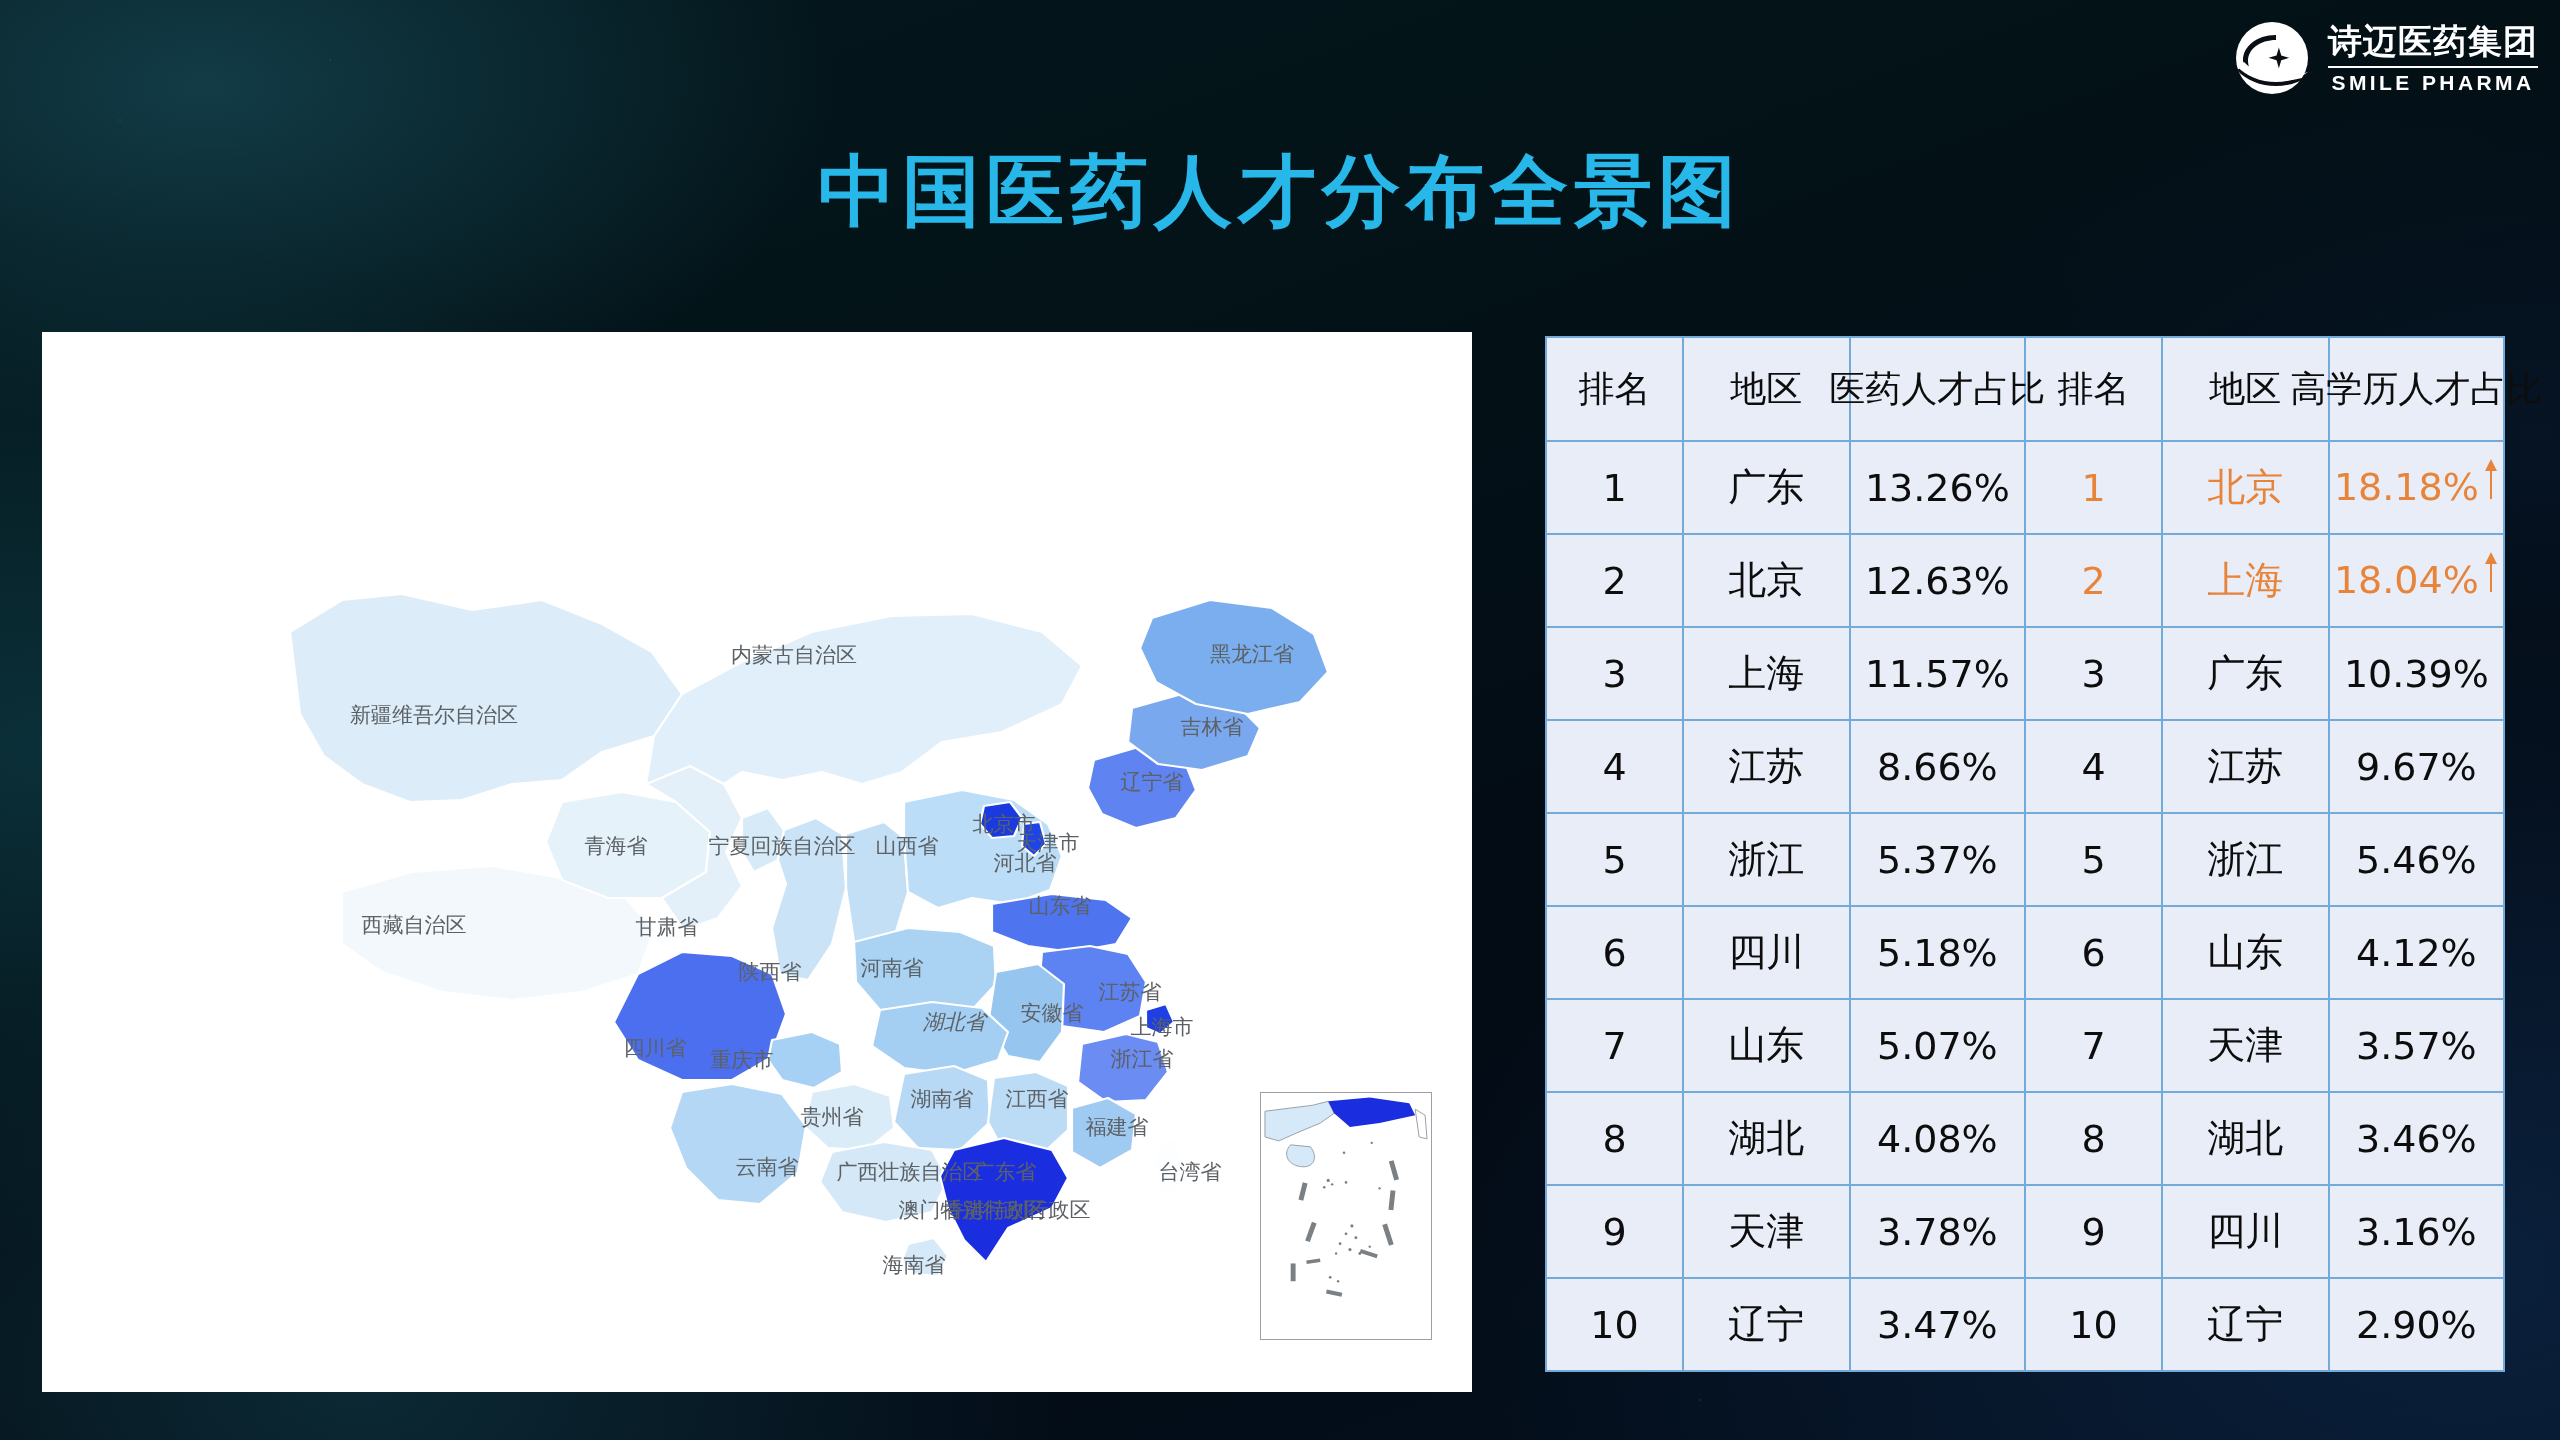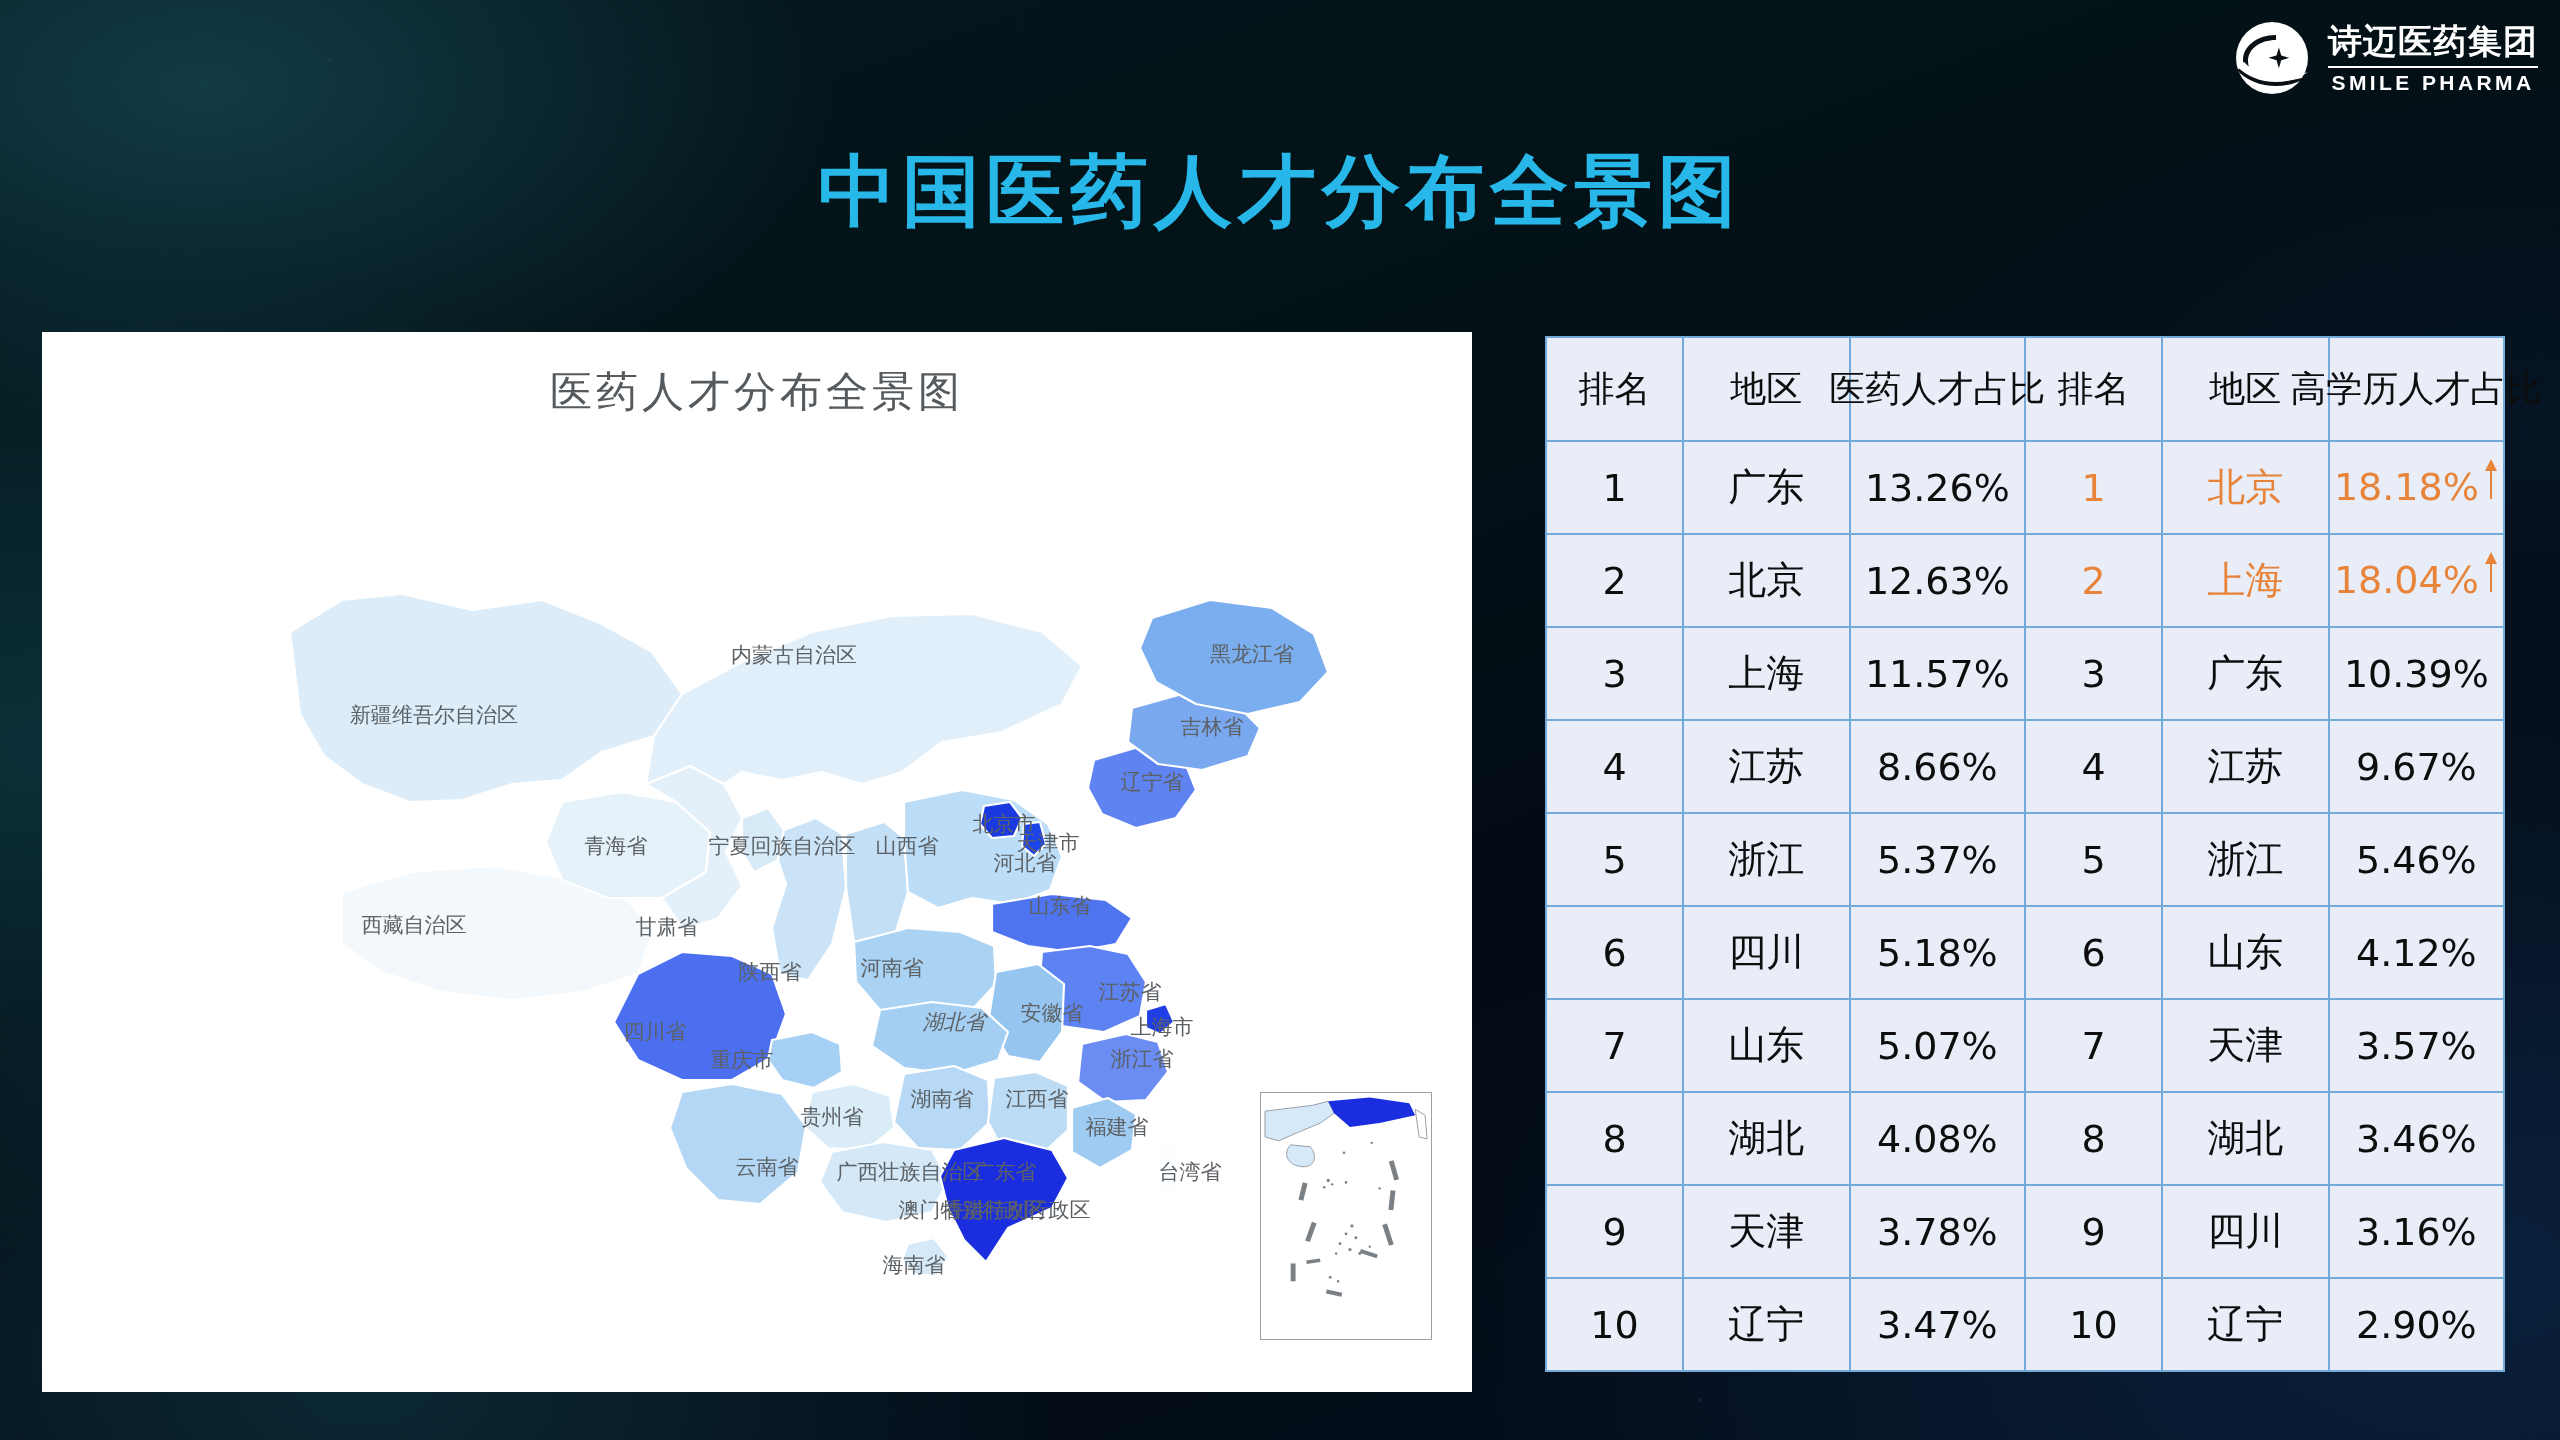--- a/index.html
+++ b/index.html
@@ -113,21 +113,20 @@
   <div class="logo-text">
     <div class="logo-cn">诗迈医药集团</div>
     <div class="logo-rule"></div>
     <div class="logo-en">SMILE PHARMA</div>
   </div>
 </div>
 
 <div class="page-title">中国医药人才分布全景图</div>
 
 <div class="map-panel">
-  <div class="map-title">医药人才分布全景图</div>
 
   <div class="map-canvas">
     <svg viewBox="0 0 1430 1060" preserveAspectRatio="none">
       <g stroke="#ffffff" stroke-width="2.2" stroke-linejoin="round">
 
         <path d="M248 300 L300 268 L360 262 L430 278 L500 268 L560 292 L610 320 L640 362 L612 404 L560 420 L520 448 L470 452 L420 468 L368 470 L320 452 L282 424 L258 382 Z" fill="#dcecf8"></path>
 
         <path d="M300 560 L370 540 L450 534 L520 546 L580 562 L612 598 L596 642 L540 660 L470 668 L400 660 L340 640 L300 612 Z" fill="#f2f8fc"></path>
 
         <path d="M520 470 L580 460 L634 470 L668 500 L664 540 L620 566 L566 566 L520 548 L504 510 Z" fill="#e6f2fa"></path>
@@ -203,21 +202,21 @@
       <div class="map-label" style="left: 850px; top: 636px;">河南省</div>
       <div class="map-label" style="left: 983px; top: 531px;">河北省</div>
       <div class="map-label" style="left: 962px; top: 492px;">北京市</div>
       <div class="map-label" style="left: 1006px; top: 511px;">天津市</div>
       <div class="map-label" style="left: 1018px; top: 574px;">山东省</div>
       <div class="map-label" style="left: 1088px; top: 660px;">江苏省</div>
       <div class="map-label" style="left: 1010px; top: 681px;">安徽省</div>
       <div class="map-label" style="left: 1120px; top: 695px;">上海市</div>
       <div class="map-label" style="left: 1100px; top: 727px;">浙江省</div>
       <div class="map-label" style="left: 912px; top: 690px; font-style: italic;">湖北省</div>
-      <div class="map-label" style="left: 613px; top: 700px;">四川省</div>
+      <div class="map-label" style="left: 613px; top: 716px;">四川省</div>
       <div class="map-label" style="left: 700px; top: 728px;">重庆市</div>
       <div class="map-label" style="left: 900px; top: 767px;">湖南省</div>
       <div class="map-label" style="left: 995px; top: 767px;">江西省</div>
       <div class="map-label" style="left: 1075px; top: 795px;">福建省</div>
       <div class="map-label" style="left: 790px; top: 785px;">贵州省</div>
       <div class="map-label" style="left: 725px; top: 835px;">云南省</div>
       <div class="map-label" style="left: 868px; top: 840px;">广西壮族自治区</div>
       <div class="map-label" style="left: 963px; top: 840px;">广东省</div>
       <div class="map-label" style="left: 1148px; top: 840px;">台湾省</div>
       <div class="map-label" style="left: 930px; top: 878px;">澳门特别行政区</div>

